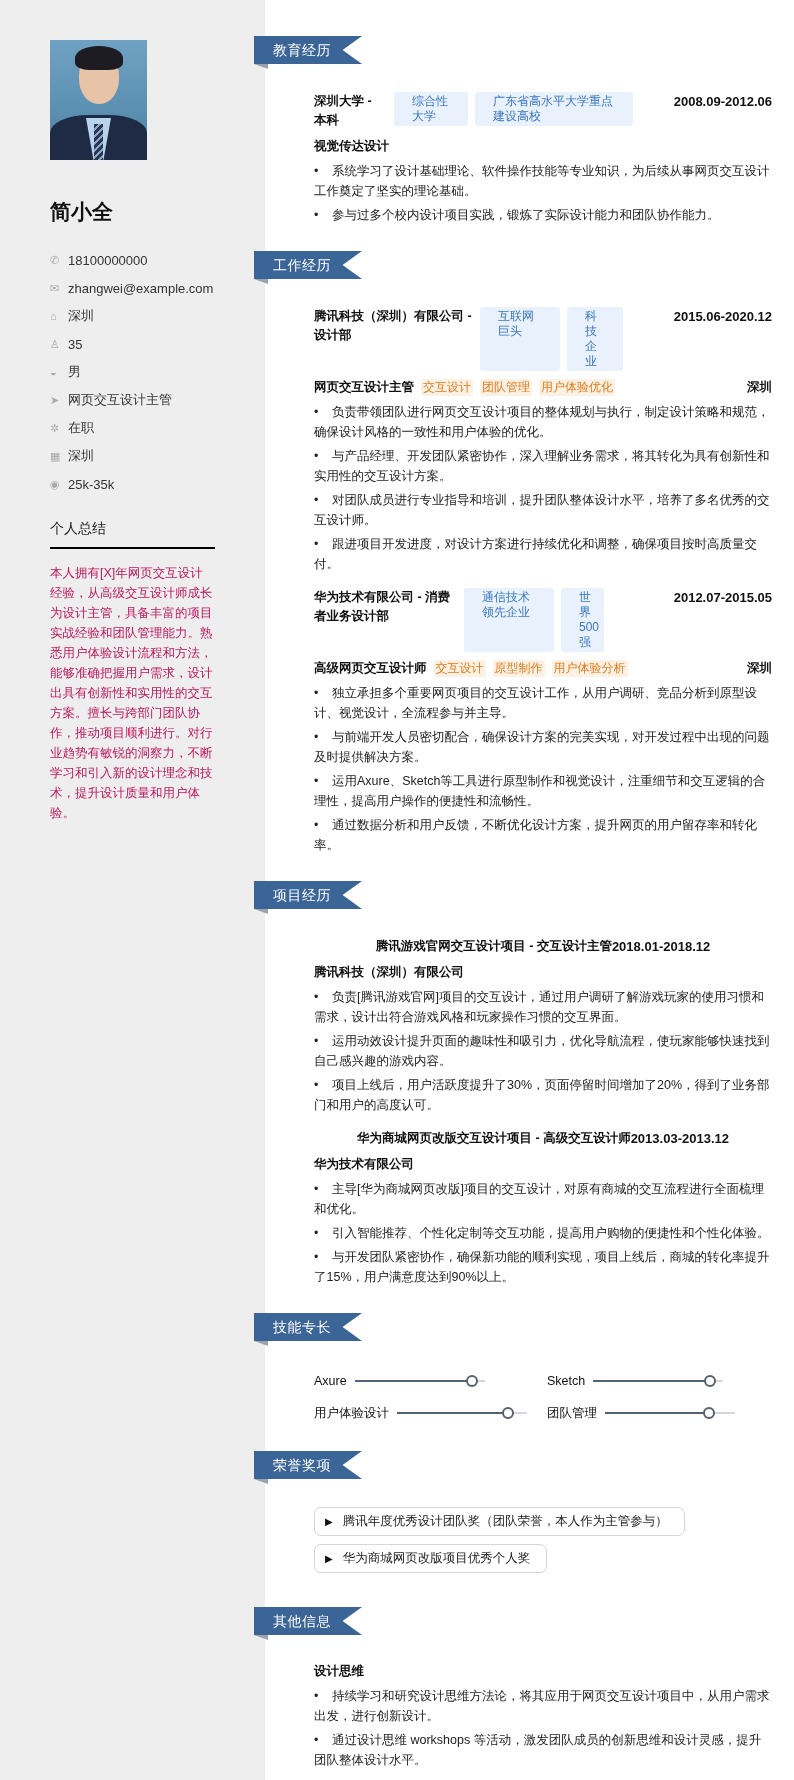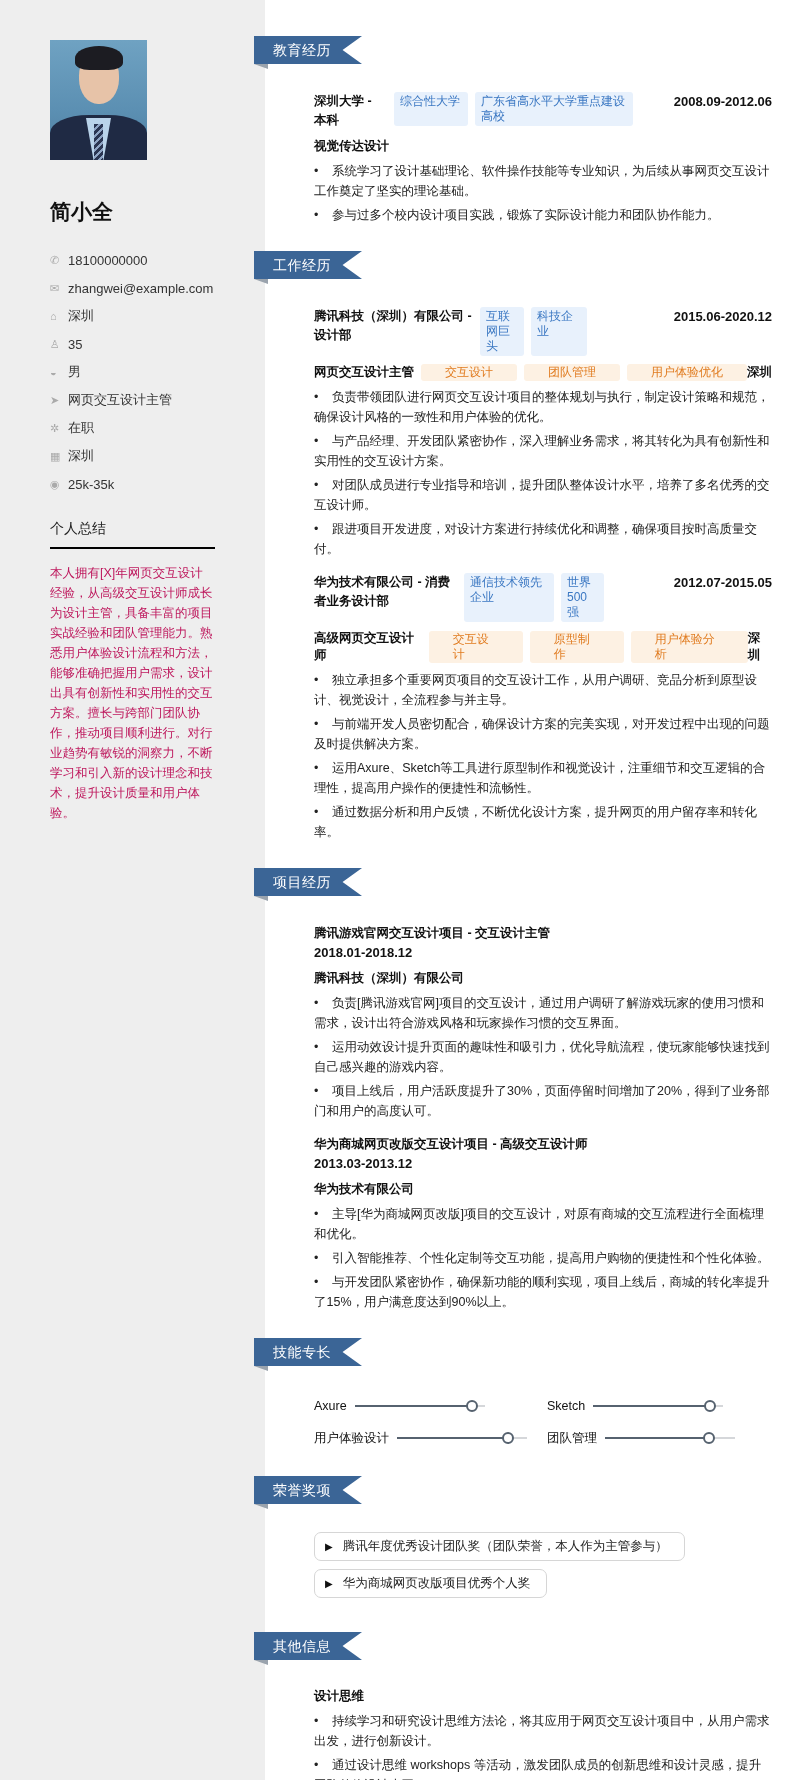--- a/index.html
+++ b/index.html
@@ -85,39 +85,39 @@
   }
   .entry { padding-left: 49px; margin-bottom: 14px; }
   .entry-head {
     display: flex; align-items: flex-start; justify-content: center;
   }
   .entry-title { font-weight: bold; font-size: 12.5px; line-height: 19px; color: #111; }
   .date { font-weight: bold; font-size: 13px; color: #111; white-space: nowrap; line-height: 19px; }
   .tags { display: flex; gap: 7px; margin-left: 6px; flex: 1; }
   .tag-blue {
     background: #e8f1fc; color: #3a77c2; font-size: 12px; line-height: 15px;
-    padding: 2px 6px; border-radius: 3px;
+    padding: 2px 18px; border-radius: 3px;
   }
   .tag-orange {
     background: #fdf1e3; color: #e07b1f; font-size: 12px; line-height: 15px;
-    padding: 1px 24px; border-radius: 3px;
+    padding: 1px 2px; border-radius: 3px;
   }
   .subhead {
     display: flex; align-items: center; justify-content: space-between;
     margin-top: 8px;
   }
   .subhead .left { display: flex; align-items: center; gap: 7px; }
   .role { font-weight: bold; font-size: 12.5px; color: #111; }
   .city { font-weight: bold; font-size: 12.5px; color: #111; }
   .bullets { list-style: none; margin-top: 6px; }
   .bullets li {
     font-size: 12.5px; line-height: 20px; color: #222; margin-bottom: 4px;
   }
   .bullets li .dot { display: inline-block; width: 18px; }
-  .single-line { display: flex; justify-content: center; flex-direction: column; }
+  .single-line { display: flex; justify-content: center; }
   .skills {
     padding-left: 49px;
     display: grid; grid-template-columns: 225px 225px; column-gap: 8px; row-gap: 8px;
   }
   .skill { display: flex; align-items: center; height: 24px; }
   .skill .sname { font-size: 12.5px; color: #111; margin-right: 8px; white-space: nowrap; }
   .skill .track { position: relative; flex: 1; height: 2px; background: #d5d7da; max-width: 130px; }
   .skill .fill { position: absolute; left: 0; top: 0; height: 2px; background: #56626f; }
   .skill .knob {
     position: absolute; top: -5px; width: 12px; height: 12px;
@@ -217,21 +217,21 @@
       <div class="ribbon">
         <div class="band"></div>
         <div class="fold"></div>
         <div class="label">工作经历</div>
       </div>
 
       <div class="entry">
         <div class="entry-head">
           <div class="entry-title" style="width:160px">腾讯科技（深圳）有限公司 - 设计部</div>
           <div class="tags">
-            <span class="tag-blue" style="width:44px">互联网巨头</span>
+            <span class="tag-blue" style="width:80px">互联网巨头</span>
             <span class="tag-blue" style="width:56px">科技企业</span>
           </div>
           <div class="date">2015.06-2020.12</div>
         </div>
         <div class="subhead">
           <div class="left">
             <span class="role">网页交互设计主管</span>
             <span class="tag-orange">交互设计</span>
             <span class="tag-orange">团队管理</span>
             <span class="tag-orange">用户体验优化</span>

